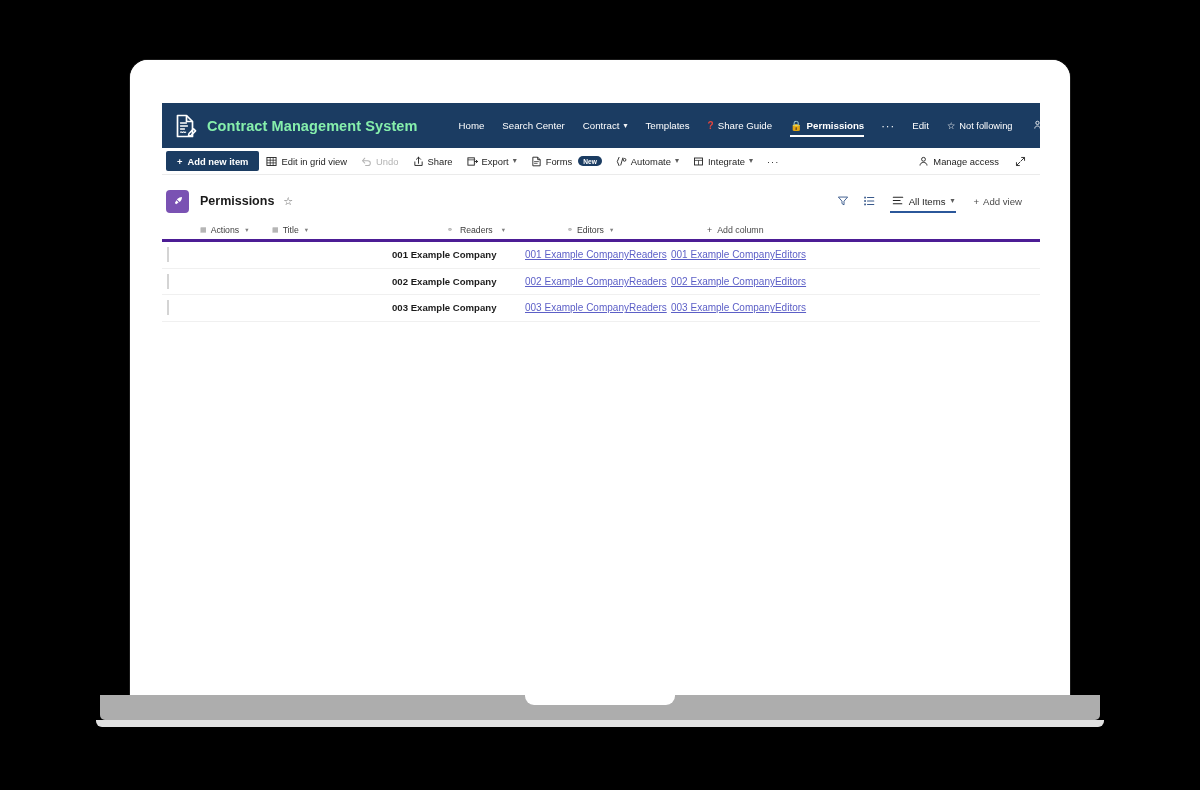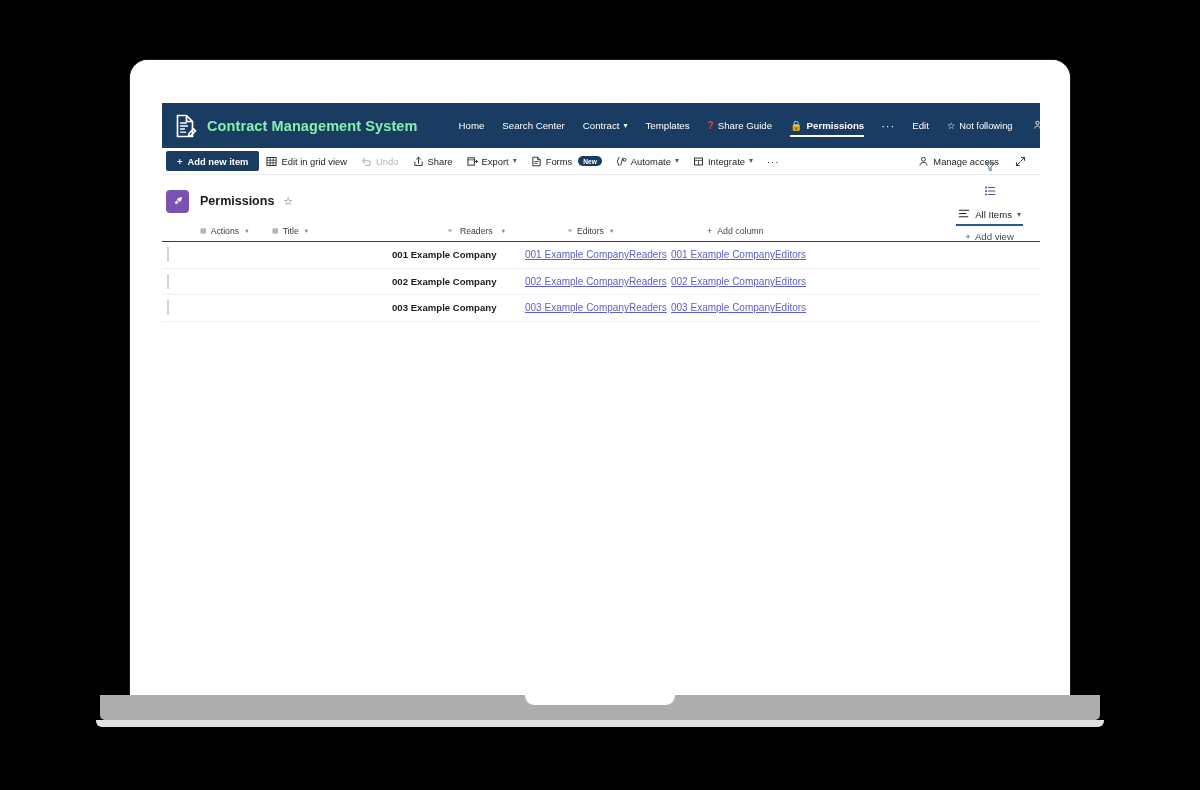--- a/index.html
+++ b/index.html
@@ -116,21 +116,21 @@
     display: flex; align-items: center; padding: 0 10px 0 4px;
   }
   .list-icon {
     width: 23px; height: 23px; border-radius: 4px;
     background: #7a52b3; flex: 0 0 23px;
     display: flex; align-items: center; justify-content: center;
     margin-right: 11px;
   }
   .list-title { font-size: 12.5px; font-weight: bold; color: #1a1a1a; }
   .star-btn { margin-left: 9px; color: #6b6b6b; font-size: 11px; cursor: pointer; }
-  .view-ctrls { margin-left: auto; display: flex; align-items: center; gap: 2px; flex-direction: column; }
+  .view-ctrls { margin-left: auto; display: flex; align-items: center; gap: 2px; }
   .icon-btn {
     width: 24px; height: 22px; display: flex; align-items: center;
     justify-content: center; color: #3a5a8c; cursor: pointer;
   }
   .view-pill {
     display: flex; align-items: center; gap: 5px;
     font-size: 9.6px; color: #242424; padding: 4px 9px;
     position: relative; cursor: pointer; white-space: nowrap;
   }
   .view-pill::after {
@@ -139,21 +139,21 @@
   }
   .addview {
     display: flex; align-items: center; gap: 4px;
     font-size: 9.6px; color: #4a4a4a; padding: 4px 8px; cursor: pointer; white-space: nowrap;
   }
 
   
   .tablewrap { position: absolute; left: 32px; top: 160px; width: 878px; }
   .colheads {
     display: flex; align-items: center; height: 22px;
-    border-bottom: 1px solid #4c1d95; font-size: 8.7px; color: #3d3d3d;
+    border-bottom: 3px solid #4c1d95; font-size: 8.7px; color: #3d3d3d;
   }
   .ch { display: flex; align-items: center; gap: 4px; cursor: pointer; white-space: nowrap; }
   .ch .tiny { font-size: 7px; color: #9a9a9a; }
   .ch-chev { font-size: 6.5px; color: #808080; margin-left: 2px; }
   .c-sel   { width: 38px; flex: 0 0 38px; }
   .c-act   { width: 72px; flex: 0 0 72px; }
   .c-title { width: 175px; flex: 0 0 175px; }
   .c-read  { width: 120px; flex: 0 0 120px; gap: 7px; }
   .c-edit  { width: 140px; flex: 0 0 140px; }
   .c-add   { flex: 1; }

